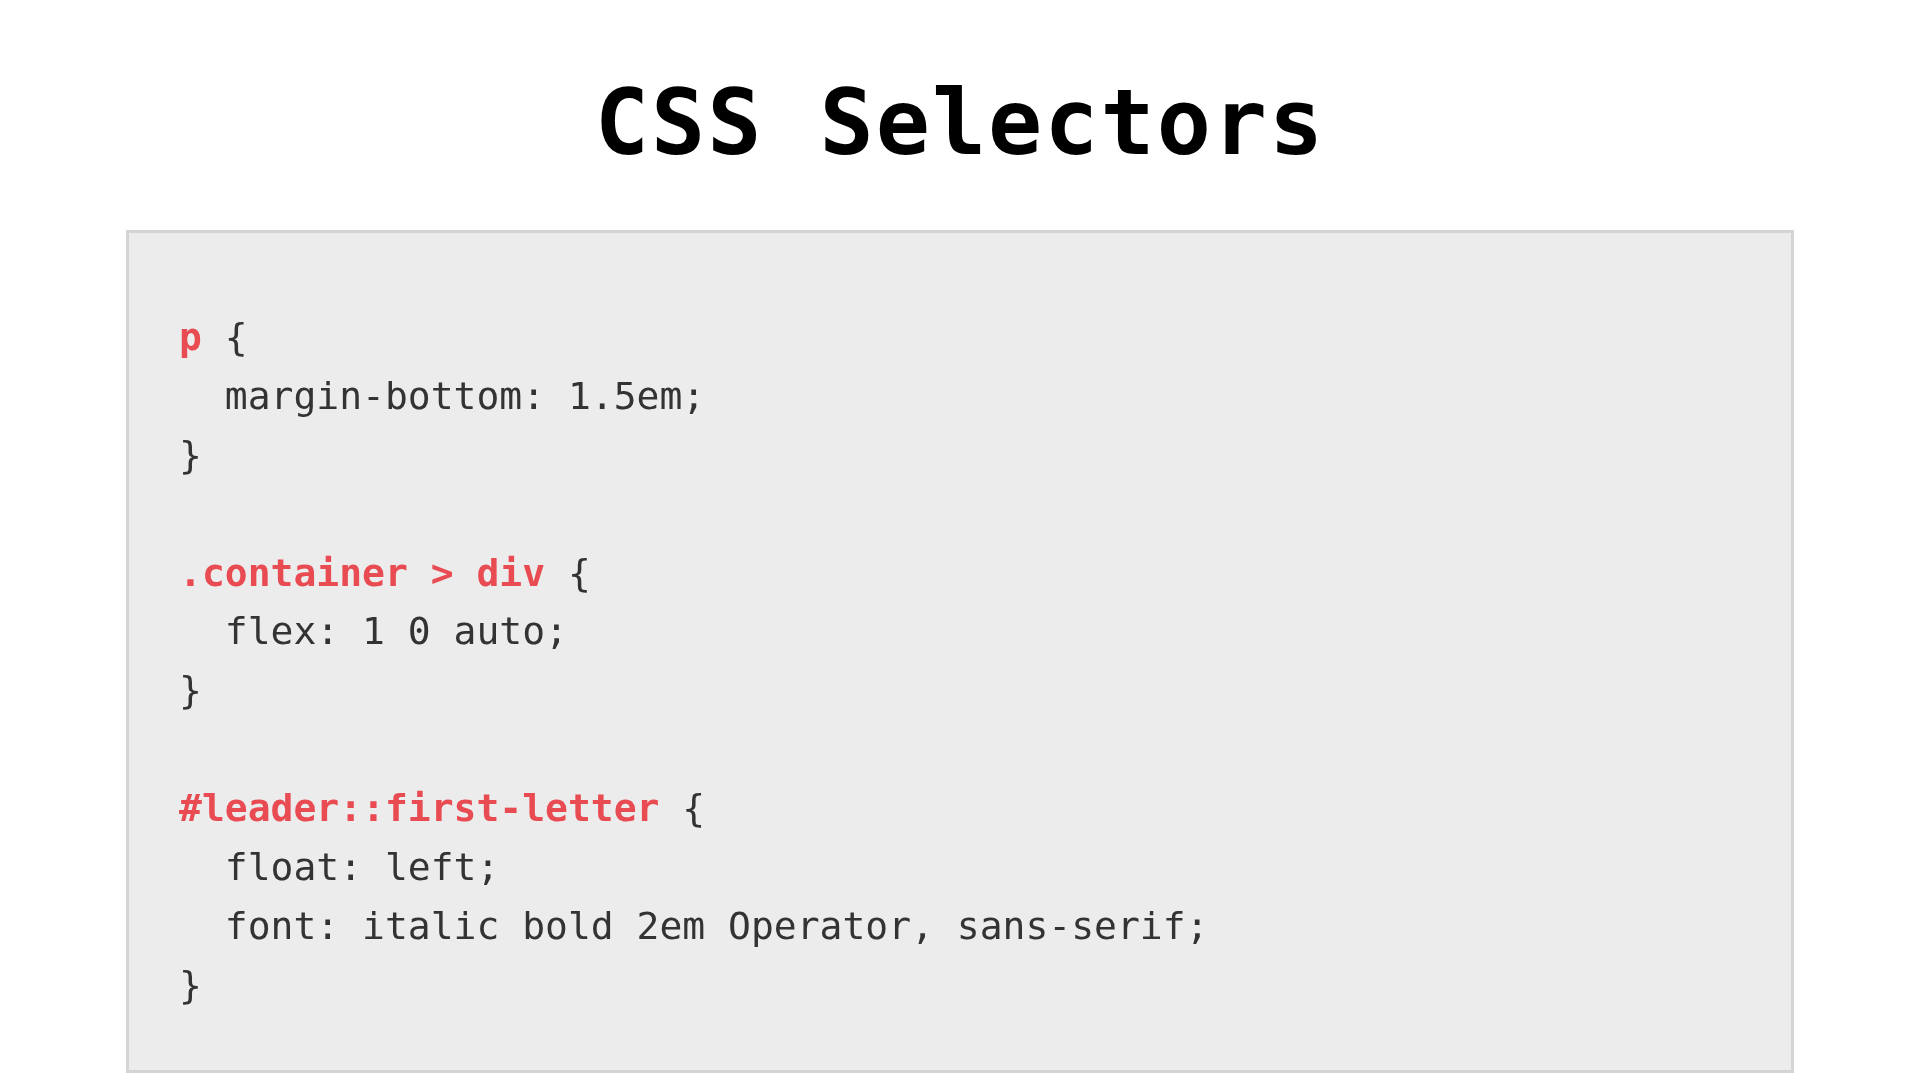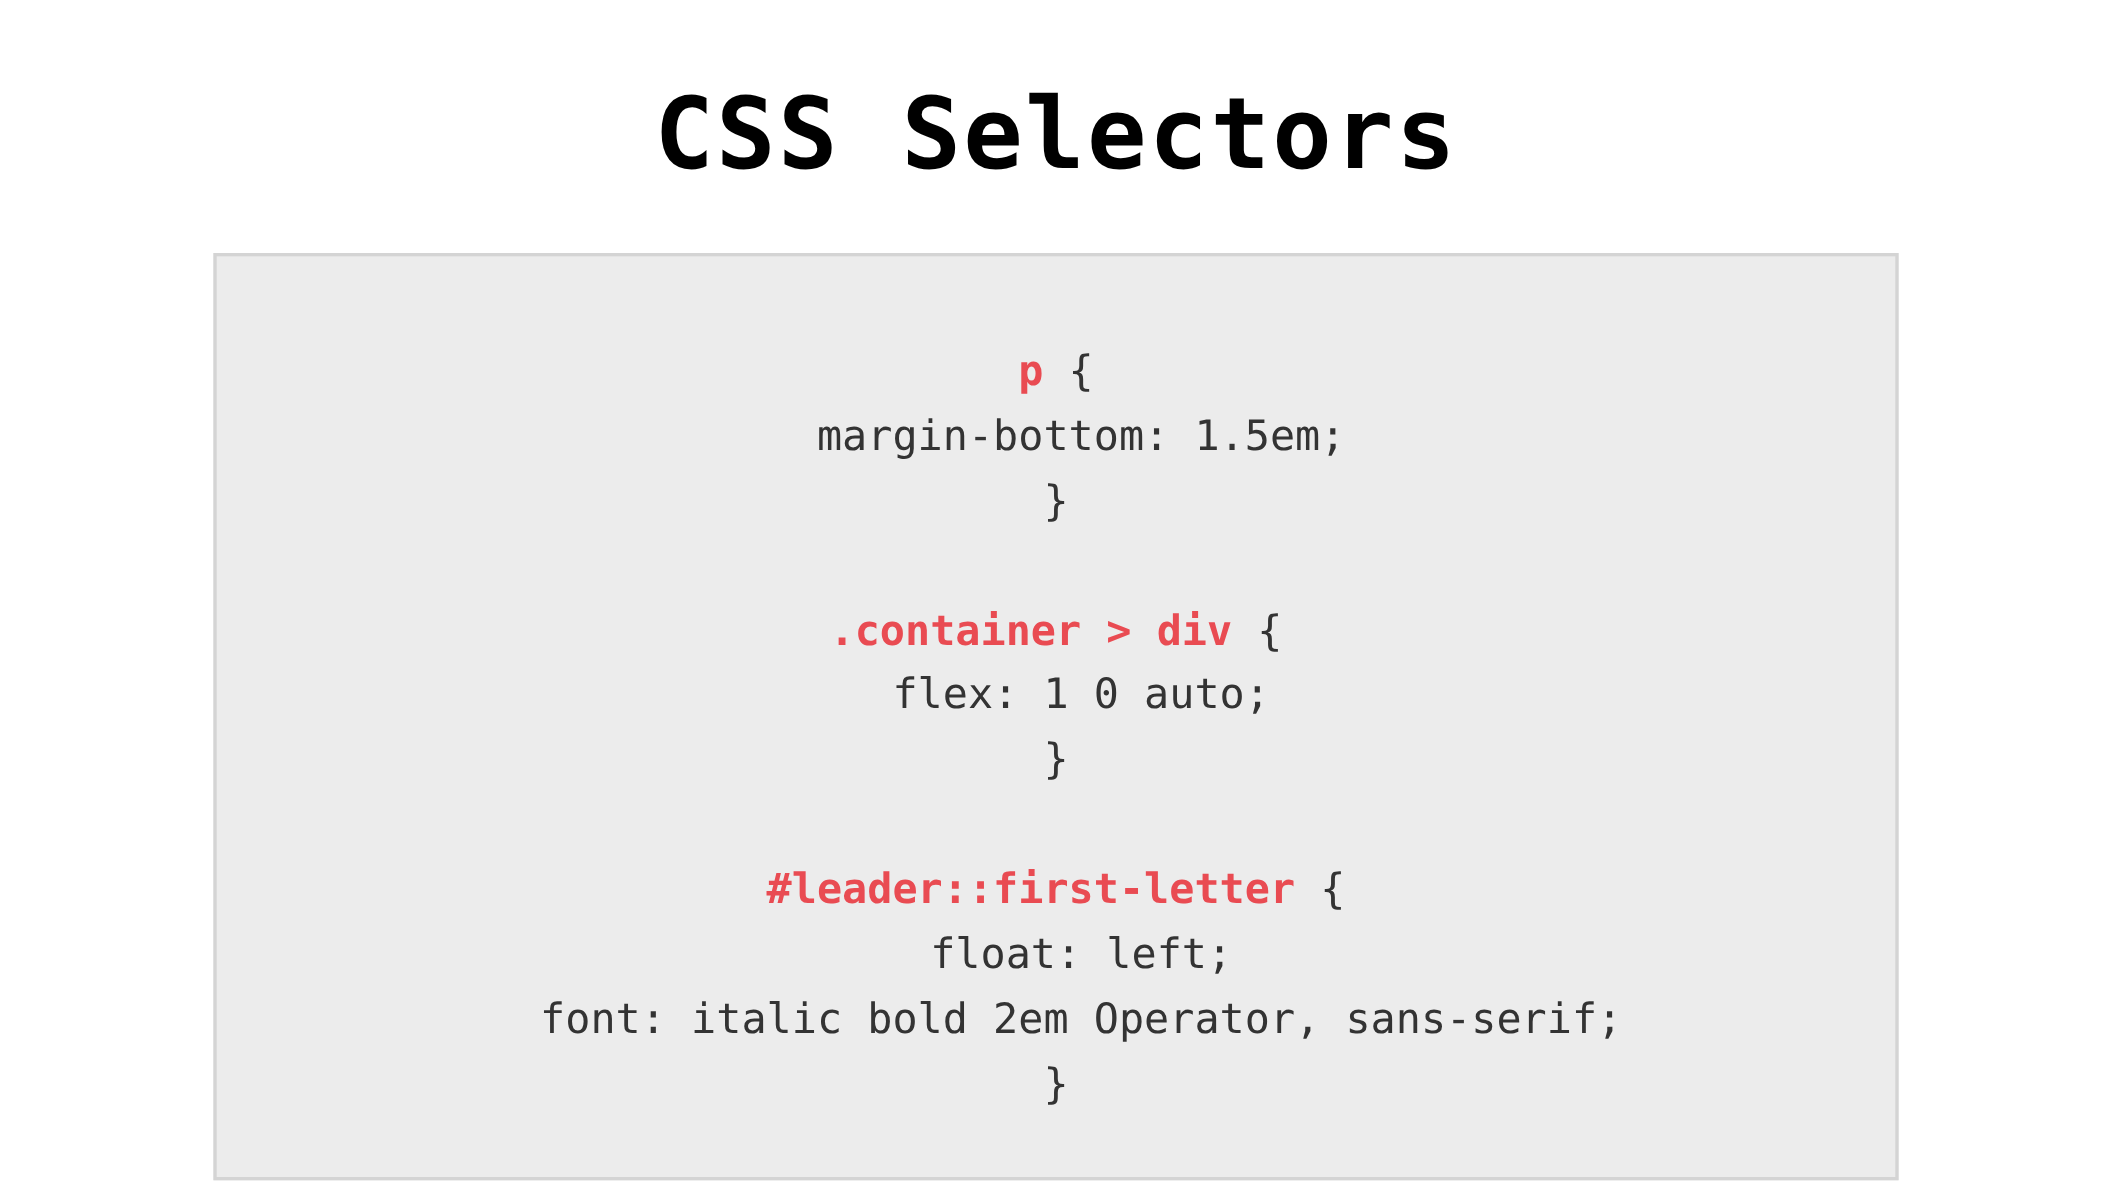--- a/index.html
+++ b/index.html
@@ -1,39 +1,38 @@
 <!DOCTYPE html>
 <html><head>
   <meta charset="utf-8">
   <style>
     * {
       margin: 0;
       padding: 0;
       box-sizing: border-box;
-      text-align: center;
     }
     body {
       width: 1920px;
       height: 1080px;
       background: #ffffff;
       display: flex;
       flex-direction: column;
       align-items: center;
       padding-top: 70px;
     }
     .slide-title {
       font-family: "Consolas", "Menlo", "Monaco", monospace;
       font-weight: 700;
       font-size: 90px;
       color: #000000;
       letter-spacing: 2px;
       margin-bottom: 55px;
     }
     .code-block {
-      width: 1532px;
+      width: 1668px;
       background: #ececec;
       border: 3px solid #d4d4d4;
       padding: 75px 50px 55px 50px;
       font-family: "Consolas", "Menlo", "Monaco", monospace;
       font-size: 38px;
       line-height: 1.55;
       color: #333333;
       white-space: pre;
     }
     .selector {

